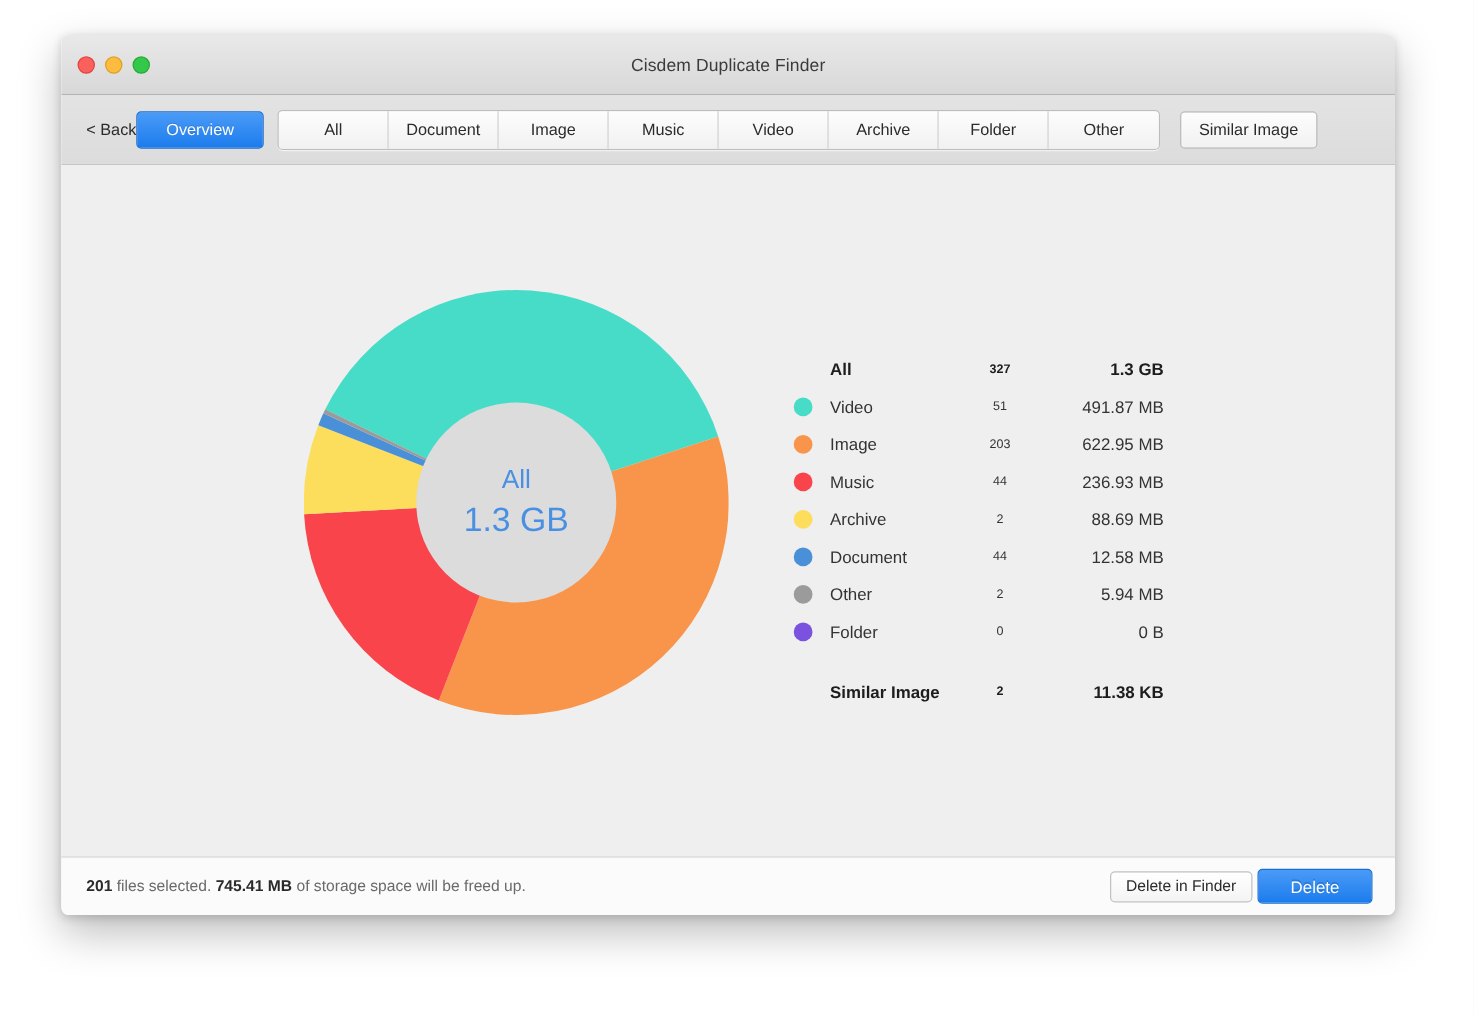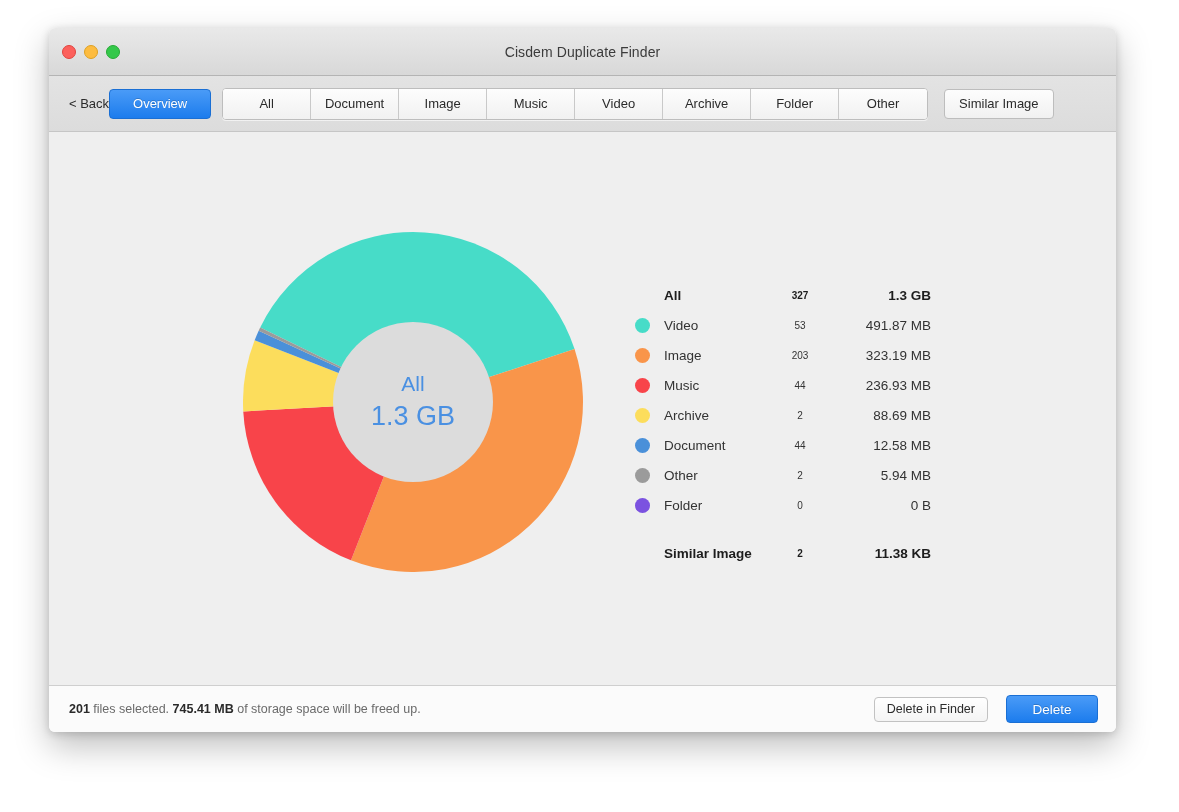--- a/index.html
+++ b/index.html
@@ -228,21 +228,20 @@
   
   .statusbar {
     flex: 0 0 47px;
     height: 47px;
     background: #fbfbfb;
     border-top: 1px solid #cfcfcf;
     display: flex;
     align-items: center;
     padding: 0 18px 0 20px;
     box-sizing: border-box;
-    gap: 14px;
   }
   .status-text {
     font-size: 12.5px;
     color: #6a6a6a;
     flex: 1 1 auto;
   }
   .status-text b { color: #2a2a2a; font-weight: bold; }
   .btn-secondary {
     height: 25px;
     padding: 0 12px;
@@ -335,30 +334,30 @@
         <div class="lg-count">327</div>
         <div class="lg-size">1.3 GB</div>
       </div>
 
       <div id="legend-rows">
           <div class="legend-row">
             <div class="lg-name">
               <span class="dot" style="background: rgb(71, 220, 200);"></span>
               <span>Video</span>
             </div>
-            <div class="lg-count">53</div>
+            <div class="lg-count">51</div>
             <div class="lg-size">491.87 MB</div>
           </div>
           <div class="legend-row">
             <div class="lg-name">
               <span class="dot" style="background: rgb(249, 149, 74);"></span>
               <span>Image</span>
             </div>
             <div class="lg-count">203</div>
-            <div class="lg-size">323.19 MB</div>
+            <div class="lg-size">622.95 MB</div>
           </div>
           <div class="legend-row">
             <div class="lg-name">
               <span class="dot" style="background: rgb(248, 68, 74);"></span>
               <span>Music</span>
             </div>
             <div class="lg-count">44</div>
             <div class="lg-size">236.93 MB</div>
           </div>
           <div class="legend-row">

